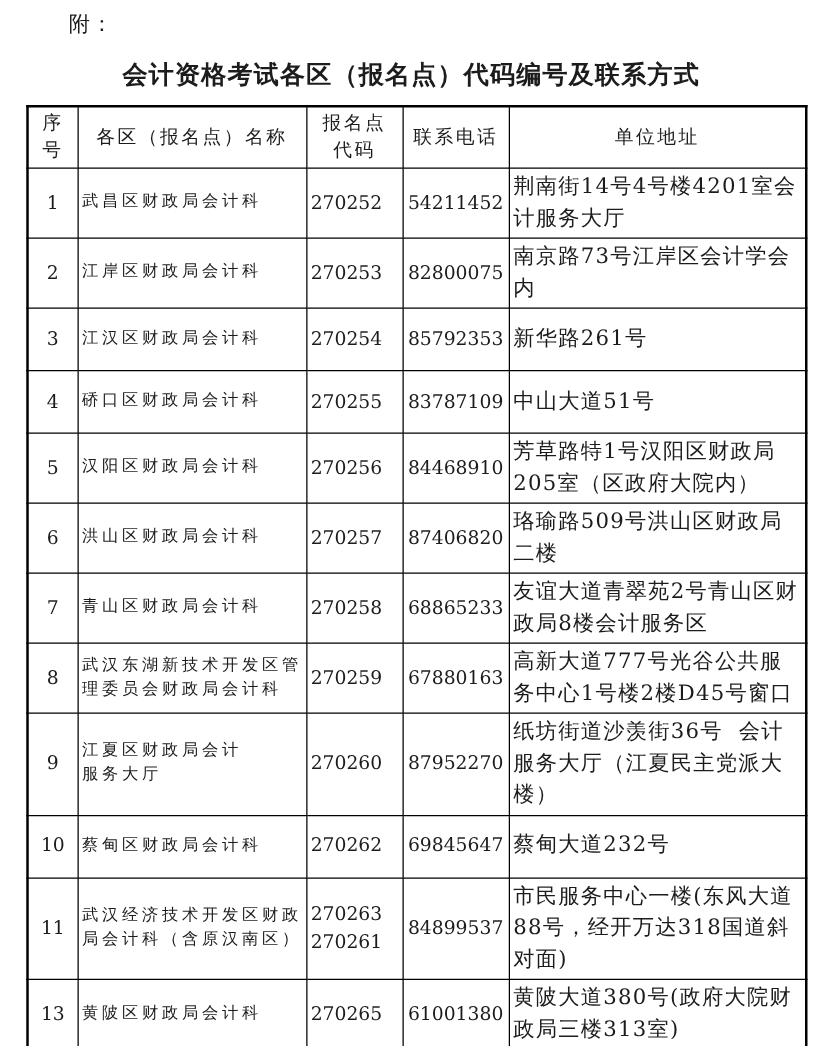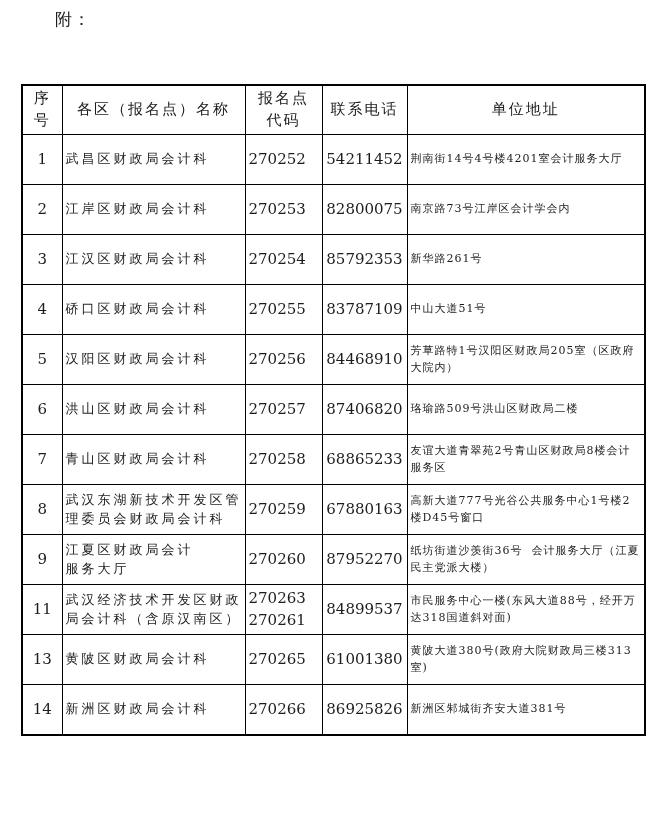--- a/index.html
+++ b/index.html
@@ -81,31 +81,32 @@
     margin-left: 46px;
   }
   td.c-phone {
     text-align: center;
     font-size: 15px;
   }
   td.c-addr {
     text-align: left;
     letter-spacing: 1px;
     white-space: pre-wrap;
-    font-size: 11px;
+    font-size: 17px;
     line-height: 1.5;
     margin-top: 12px;
   }
 </style>
 </head>
 <body>
 
 <div class="page">
   <div class="attachment">附：</div>
 
+  <h1 class="title">会计资格考试各区（报名点）代码编号及联系方式</h1>
 
   <table class="reg-table">
     <colgroup>
       <col class="c-no">
         <col class="c-name">
         <col class="c-code">
         <col class="c-phone">
         <col class="c-addr">
     </colgroup>
     <thead>
@@ -177,20 +178,27 @@
   </tr>
         <tr>
     <td class="c-no">9</td>
     <td class="c-name">江夏区财政局会计
 服务大厅</td>
     <td class="c-code">270260</td>
     <td class="c-phone">87952270</td>
     <td class="c-addr">纸坊街道沙羡街36号  会计服务大厅（江夏民主党派大楼）</td>
   </tr>
         <tr>
+    <td class="c-no">10</td>
+    <td class="c-name">蔡甸区财政局会计科</td>
+    <td class="c-code">270262</td>
+    <td class="c-phone">69845647</td>
+    <td class="c-addr">蔡甸大道232号</td>
+  </tr>
+        <tr>
     <td class="c-no">11</td>
     <td class="c-name">武汉经济技术开发区财政局会计科（含原汉南区）</td>
     <td class="c-code">270263
 270261</td>
     <td class="c-phone">84899537</td>
     <td class="c-addr">市民服务中心一楼(东风大道88号，经开万达318国道斜对面)</td>
   </tr>
         <tr>
     <td class="c-no">13</td>
     <td class="c-name">黄陂区财政局会计科</td>

